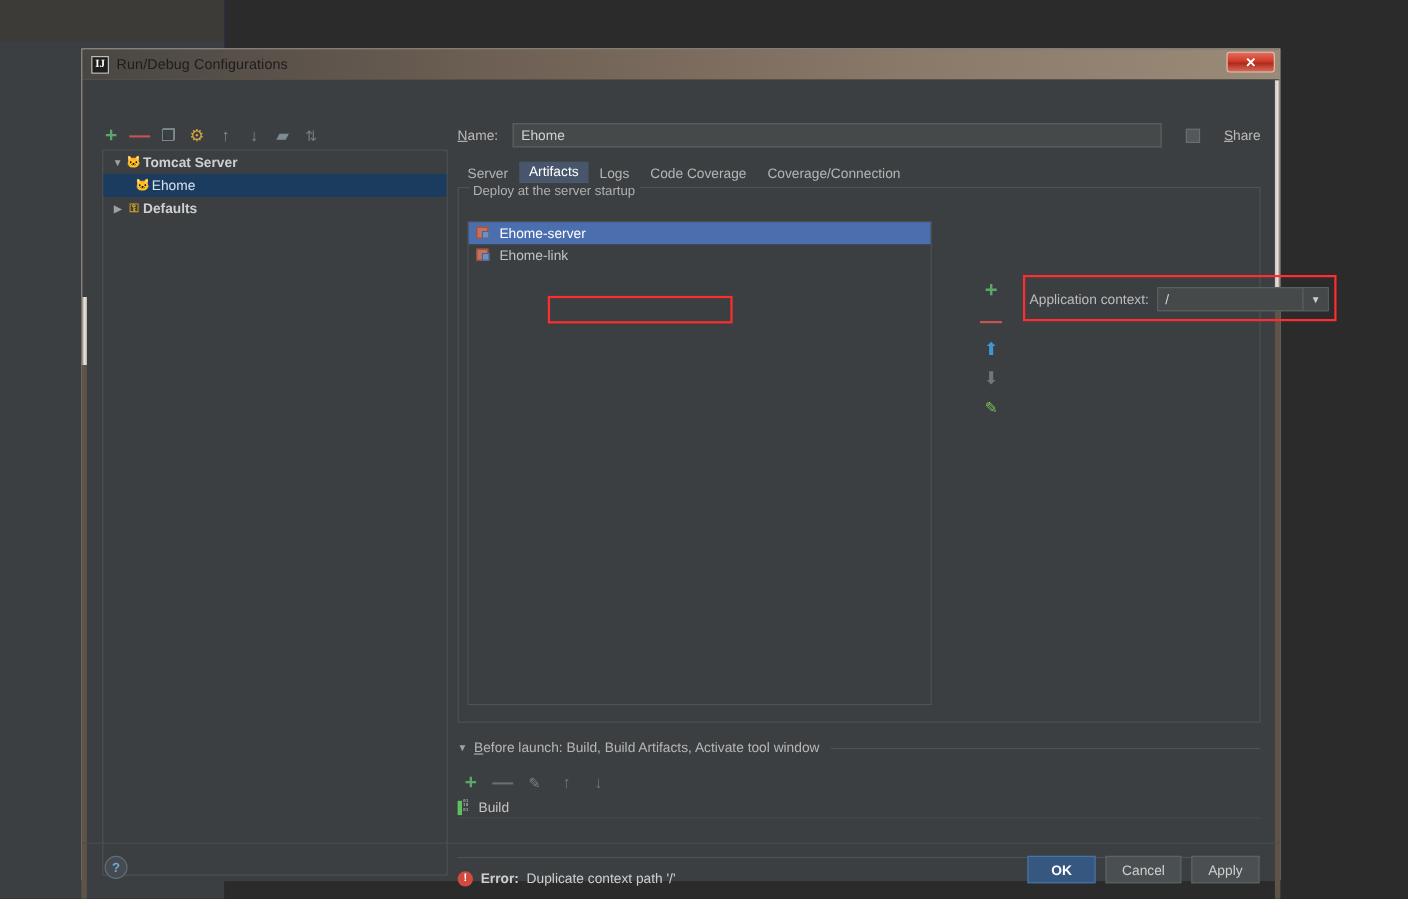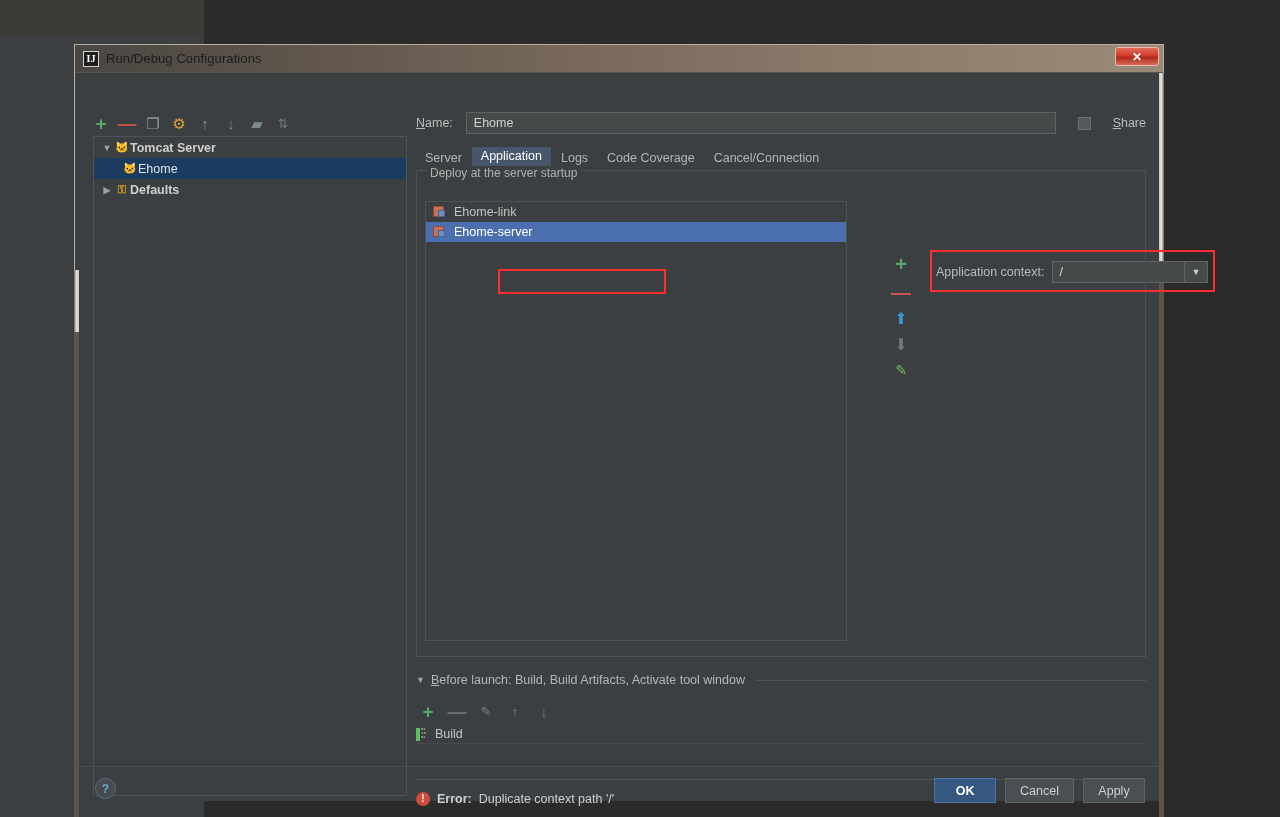--- a/index.html
+++ b/index.html
@@ -382,37 +382,37 @@
         <span class="name-label"><u>N</u><span>ame:</span></span>
         <input class="name-input" type="text" value="Ehome" style="">
         <span class="share-box">
           <span class="cb"></span>
           <span class="share-label"><u>S</u><span>hare</span></span>
         </span>
       </div>
 
       <div class="tabs">
         <div class="tab">Server</div>
-        <div class="tab active">Application</div>
+        <div class="tab active">Artifacts</div>
         <div class="tab">Logs</div>
         <div class="tab">Code Coverage</div>
-        <div class="tab">Cancel/Connection</div>
+        <div class="tab">Coverage/Connection</div>
       </div>
 
       <div class="panel"></div>
       <div class="group-title">Deploy at the server startup</div>
 
       <div class="deploy-area">
+        <div class="deploy-row selected">
+          <span class="artifact-ico"></span>
+          <span>Ehome-server</span>
+        </div>
         <div class="deploy-row">
           <span class="artifact-ico"></span>
           <span>Ehome-link</span>
-        </div>
-        <div class="deploy-row selected">
-          <span class="artifact-ico"></span>
-          <span>Ehome-server</span>
         </div>
       </div>
       <div class="list-highlight"></div>
 
       <div class="side-buttons">
         <span class="sb sb-plus">+</span>
         <span class="sb sb-minus">—</span>
         <span class="sb sb-up">⬆</span>
         <span class="sb sb-down">⬇</span>
         <span class="sb sb-pencil">✎</span>

